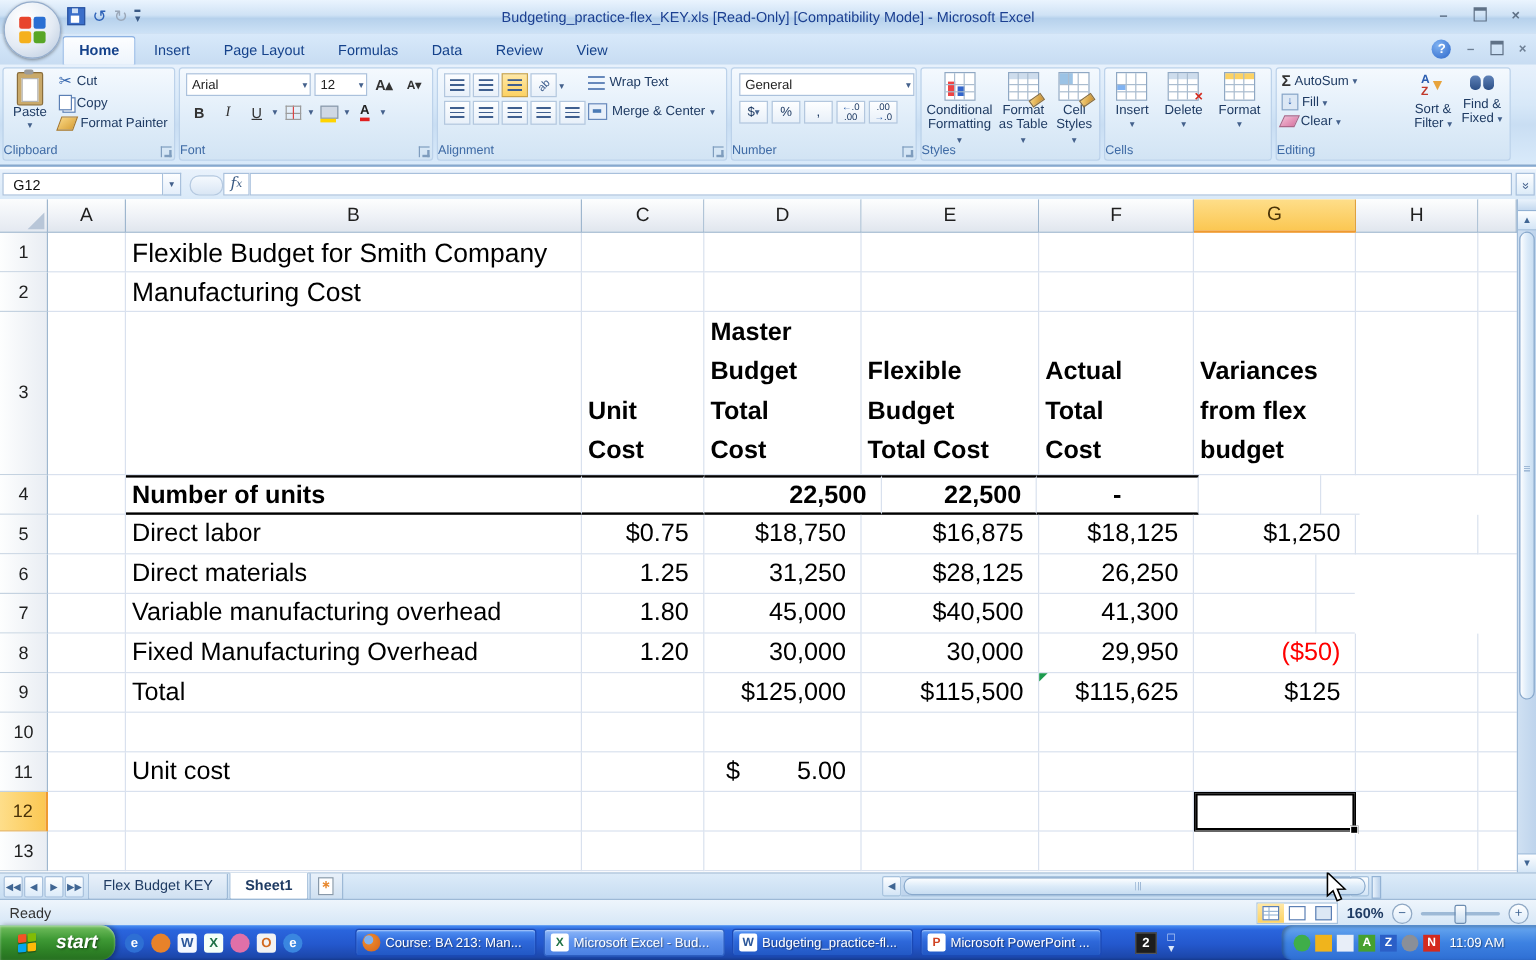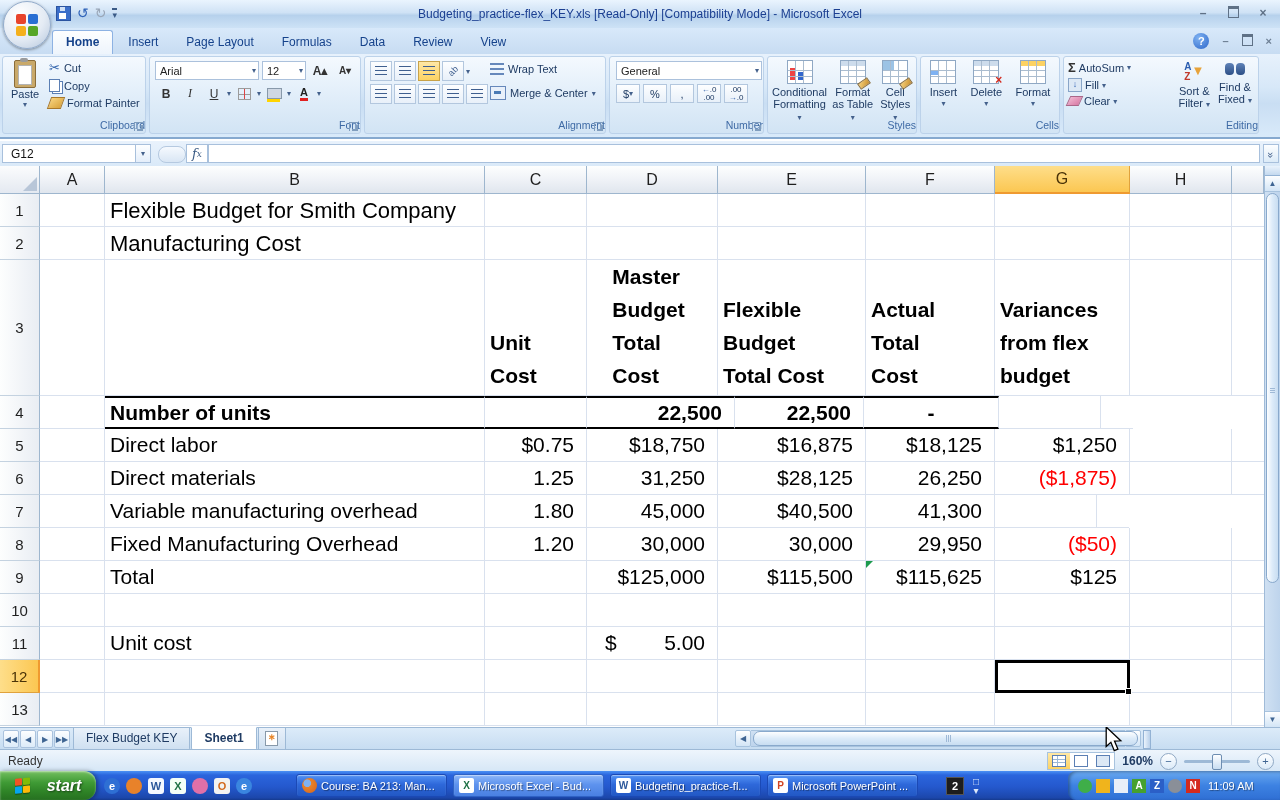--- a/index.html
+++ b/index.html
@@ -39,21 +39,21 @@
   .help-btn{width:16px;height:16px;border-radius:50%;background:radial-gradient(circle at 35% 30%,#7fb2f2,#2c66c9);
     color:#fff;font-size:11px;font-weight:bold;display:flex;align-items:center;justify-content:center;}
   .mini{color:#6d7f94;font-size:11px;font-weight:bold;}
   
   .ribbon{left:0;top:54px;width:1280px;height:85px;box-sizing:border-box;
     background:linear-gradient(#e7f1fc,#d7e8f8 40%,#c9def3 60%,#d9eafa);
     border-bottom:2px solid #86a9cf;display:flex;padding:2px 0 0 2px;}
   .rgroup{position:relative;height:78px;margin-right:3px;border:1px solid #bcd2ea;border-radius:3px;
     background:linear-gradient(#f4f9fe,#e0edf9 55%,#d2e4f4);box-sizing:border-box;}
   .rg-label{position:absolute;left:0;right:0;bottom:0;height:14px;font-size:10.5px;color:#3e6aa5;
-    text-align:right;line-height:13px;}
+    text-align:left;line-height:13px;}
   .launcher{position:absolute;right:2px;bottom:2px;width:8px;height:8px;
     border-left:1px solid #7f9dbe;border-top:1px solid #7f9dbe;}
   .launcher:after{content:"";position:absolute;right:0;bottom:0;width:4px;height:4px;
     border-right:2px solid #7f9dbe;border-bottom:2px solid #7f9dbe;}
   .rbody{position:absolute;left:0;top:0;right:0;bottom:14px;}
   .sbtn{display:flex;align-items:center;gap:4px;font-size:11px;color:#1f3b63;padding:1px 2px;}
   .dd{font-size:8px;color:#44618c;}
   
   .paste-btn{position:absolute;left:3px;top:3px;width:38px;height:58px;display:flex;flex-direction:column;
     align-items:center;font-size:11px;color:#1f3b63;}
@@ -606,21 +606,21 @@
         <div class="cell fillercell"></div>
       </div>
       <div class="grow" style="height: 136px;">
         <div class="rowh">3</div>
         <div class="cell" style="width: 65px;"></div>
         <div class="cell" style="width: 380px;"></div>
         <div class="cell b lines" style="width: 102px;">
           <span>Unit
 Cost</span>
         </div>
-        <div class="cell b lines" style="width: 131px; justify-content: center;">
+        <div class="cell b lines" style="width: 131px;">
           <span>Master
 Budget
 Total
 Cost</span>
         </div>
         <div class="cell b lines" style="width: 148px;">
           <span>Flexible
 Budget
 Total Cost</span>
         </div>
@@ -661,21 +661,20 @@
         <div class="cell fillercell"></div>
       </div>
       <div class="grow" style="height: 33px;">
         <div class="rowh">6</div>
         <div class="cell" style="width: 65px;"></div>
         <div class="cell" style="width: 380px;">Direct materials</div>
         <div class="cell ar" style="width: 102px;">1.25</div>
         <div class="cell ar" style="width: 131px;">31,250</div>
         <div class="cell ar" style="width: 148px;">$28,125</div>
         <div class="cell ar" style="width: 129px;">26,250</div>
-        <div class="cell red ar" style="width: 135px;">($1,875)</div>
         <div class="cell" style="width: 102px;"></div>
         <div class="cell fillercell"></div>
       </div>
       <div class="grow" style="height: 33px;">
         <div class="rowh">7</div>
         <div class="cell" style="width: 65px;"></div>
         <div class="cell" style="width: 380px;">Variable manufacturing overhead</div>
         <div class="cell ar" style="width: 102px;">1.80</div>
         <div class="cell ar" style="width: 131px;">45,000</div>
         <div class="cell ar" style="width: 148px;">$40,500</div>

